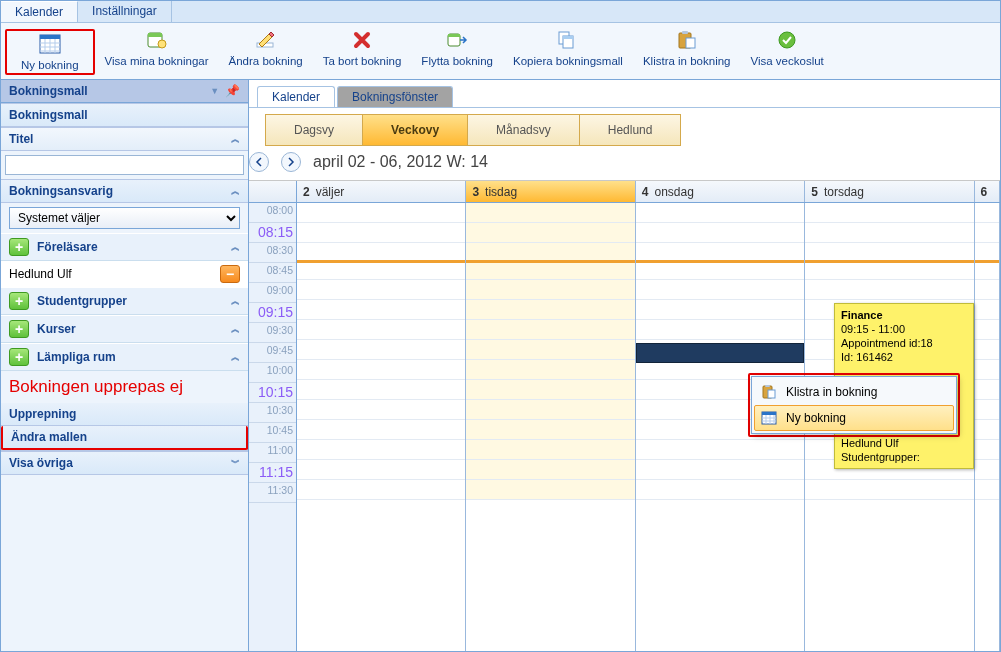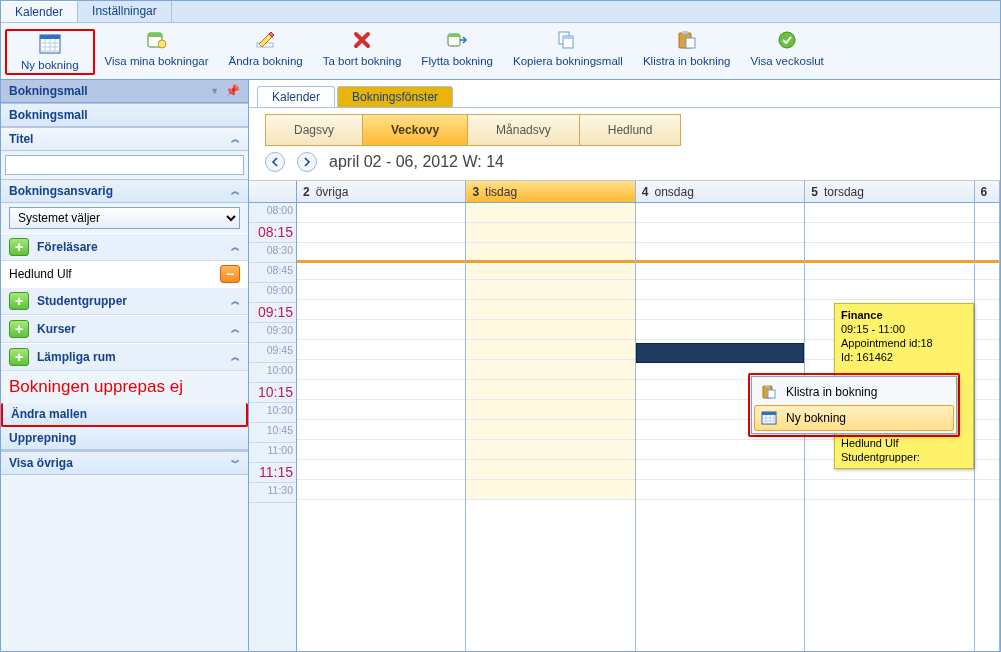--- a/index.html
+++ b/index.html
@@ -36,39 +36,39 @@
 .sb-item { display:flex; align-items:center; gap:8px; padding:4px 8px; color:#15428b; font-weight:bold; justify-content:space-between; background:#e8f1fb; border-top:1px solid #fff; border-bottom:1px solid #cadeee;}
 .sb-item .sb-left { display:flex; align-items:center; gap:8px;}
 .small-plus { width:20px; height:18px; background:linear-gradient(#a6e77a,#5fc13b); border:1px solid #3f9a22; border-radius:3px; display:flex; align-items:center; justify-content:center; color:#fff; font-weight:bold; font-size:14px;}
 .small-minus { width:20px; height:18px; background:linear-gradient(#ffb65e,#f78b1e); border:1px solid #c9690e; border-radius:3px; display:flex; align-items:center; justify-content:center; color:#fff; font-weight:bold; font-size:14px;}
 .sb-plaintext { padding:4px 8px; background:#fff;}
 .sb-red { padding:6px 8px; color:#e50000; background:#edf4fc; font-size:17px;}
 .divider-row { height:1px; background:#b6c7e6;}
 .highlight-red-border { border:2px solid #e50000; border-radius:2px; }
 .content { flex:1; display:flex; flex-direction:column; min-width:0; background:#fff; }
 .content-tabs { display:flex; gap:0; margin:6px 0 0 8px;}
-.ctab { padding:3px 14px; background:#eab308; color:#15428b; border:1px solid #a6c3e3; border-bottom:none; border-radius:3px 3px 0 0; margin-right:2px;}
+.ctab { padding:3px 14px; background:#a3a3a3; color:#15428b; border:1px solid #a6c3e3; border-bottom:none; border-radius:3px 3px 0 0; margin-right:2px;}
 .ctab.active { background:#fff; font-weight:normal;}
 .view-toggle { display:flex; margin:6px 0 0 16px; height:32px; border:1px solid #d4a94c;}
 .view-btn { padding:0 28px; display:flex; align-items:center; background:linear-gradient(#fdf6e4,#f5e6bb); color:#555; border-right:1px solid #d4a94c;}
 .view-btn:last-child { border-right:none;}
 .view-btn.active { background:linear-gradient(#ffe08a,#ffb933); color:#4a3b11; font-weight:bold;}
-.view-row { display:flex; align-items:center; gap:12px; padding:6px 0 4px 16px;}
+.view-row { display:flex; align-items:center; gap:12px; padding:6px 0 4px 0;}
 .nav-arrow { width:20px; height:20px; border:1px solid #9ab6d6; border-radius:50%; display:flex; align-items:center; justify-content:center; color:#15428b; background:#f2f7fd;}
 .date-block { display:flex; flex-direction:column;}
 .date-line1 { font-size:16px; color:#444;}
 .date-line2 { font-size:16px; color:#444;}
 .cal-grid { flex:1; display:flex; min-height:0; margin-top:4px; border-top:1px solid #c8c8c8;}
 .time-gutter { width:48px; display:flex; flex-direction:column; background:#e9f1fb;}
 .col-head-row { position:absolute; top:0; left:48px; right:0; display:grid; grid-template-columns: 1fr 1fr 1fr 1fr 0.15fr; height:22px; border-bottom:1px solid #7aa6d8;}
 .col-head { display:flex; align-items:center; gap:6px; padding:0 6px; background:linear-gradient(#f5f8fc,#e3ecf7); border-right:1px solid #99b8dd; color:#333; font-size:12px;}
 .col-head strong { color:#333; font-weight:bold;}
 .col-head.today { background:linear-gradient(#ffe08a,#ffb933);}
 .time-slot { height:20px; border-bottom:1px solid #cad8ea; display:flex; align-items:flex-start; justify-content:flex-end; padding-right:3px; padding-top:1px; color:#8aa1be; font-size:10.5px; background:#e9f1fb;}
-.time-slot.major { font-size:14px; color:#be185d; font-weight:normal; height:20px;}
+.time-slot.major { font-size:14px; color:#8b5cf6; font-weight:normal; height:20px;}
 .cal-body { position:absolute; top:22px; left:0; right:0; bottom:0; display:grid; grid-template-columns:48px repeat(4,1fr) 0.15fr;}
 .day-col { border-right:1px solid #99b8dd; position:relative;}
 .day-col.today-col .cell-row { background:#fff9e2;}
 .cell-row { height:20px; border-bottom:1px solid #e3eaf3;}
 .cell-row.current-marker { border-top:3px solid #f0a030; margin-top:-3px;}
 .cal-event-dark { position:absolute; background:#1f3b60; border:1px solid #12243a;}
 .tooltip-card { position:absolute; width:140px; background:#fef26a; border:1px solid #c0bb3a; padding:4px 6px; font-size:11px; line-height:14px; box-shadow:1px 1px 3px rgba(0,0,0,.3);}
 .tooltip-card .tt-title { font-weight:bold;}
 .context-menu { position:absolute; background:#f6f9fc; border:1px solid #7aa6d8; box-shadow:2px 2px 6px rgba(0,0,0,.25); width:206px; padding:2px;}
 .context-menu .cm-item { display:flex; align-items:center; gap:8px; padding:4px 6px;}
@@ -242,26 +242,26 @@
       <div class="sb-item">
         <span class="sb-left">
           <span class="small-plus">+</span>
           <span>Lämpliga rum</span>
         </span>
         <span class="chev">︽</span>
       </div>
 
       <div class="sb-red">Bokningen upprepas ej</div>
 
+      <div class="sb-section-header" style="border-top:none;">
+        <span>Upprepning</span>
+      </div>
+
       <div class="sb-section-header highlight-red-border" style="border-top:none;">
         <span>Ändra mallen</span>
-      </div>
-
-      <div class="sb-section-header" style="border-top:none;">
-        <span>Upprepning</span>
       </div>
 
       <div class="divider-row"></div>
 
       <div class="sb-section-header">
         <span>Visa övriga</span>
         <span class="chev">︾</span>
       </div>
     </div>
 
@@ -293,21 +293,21 @@
         </div>
         <div class="date-block">
           <div class="date-line1">april 02 - 06, 2012 W: 14</div>
         </div>
       </div>
 
       <div class="cal-grid" style="position:relative;">
         <div class="col-head-row">
           <div class="col-head">
               <strong>2</strong>
-              <span>övriga</span>
+              <span>väljer</span>
             </div>
           <div class="col-head today">
               <strong>3</strong>
               <span>tisdag</span>
             </div>
           <div class="col-head">
               <strong>4</strong>
               <span>onsdag</span>
             </div>
           <div class="col-head">

